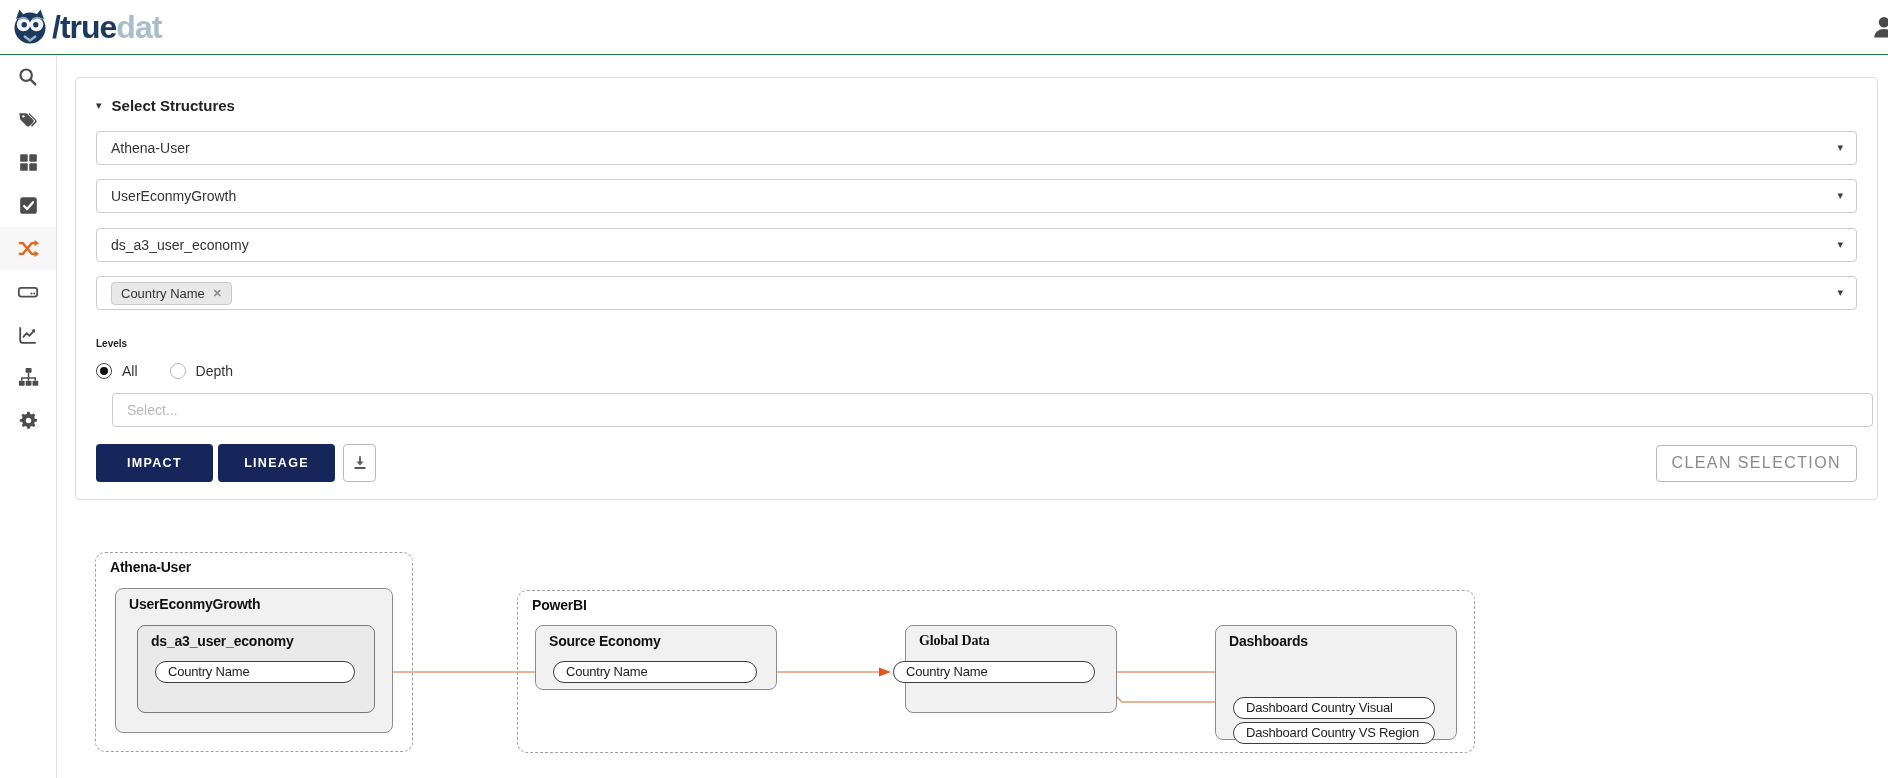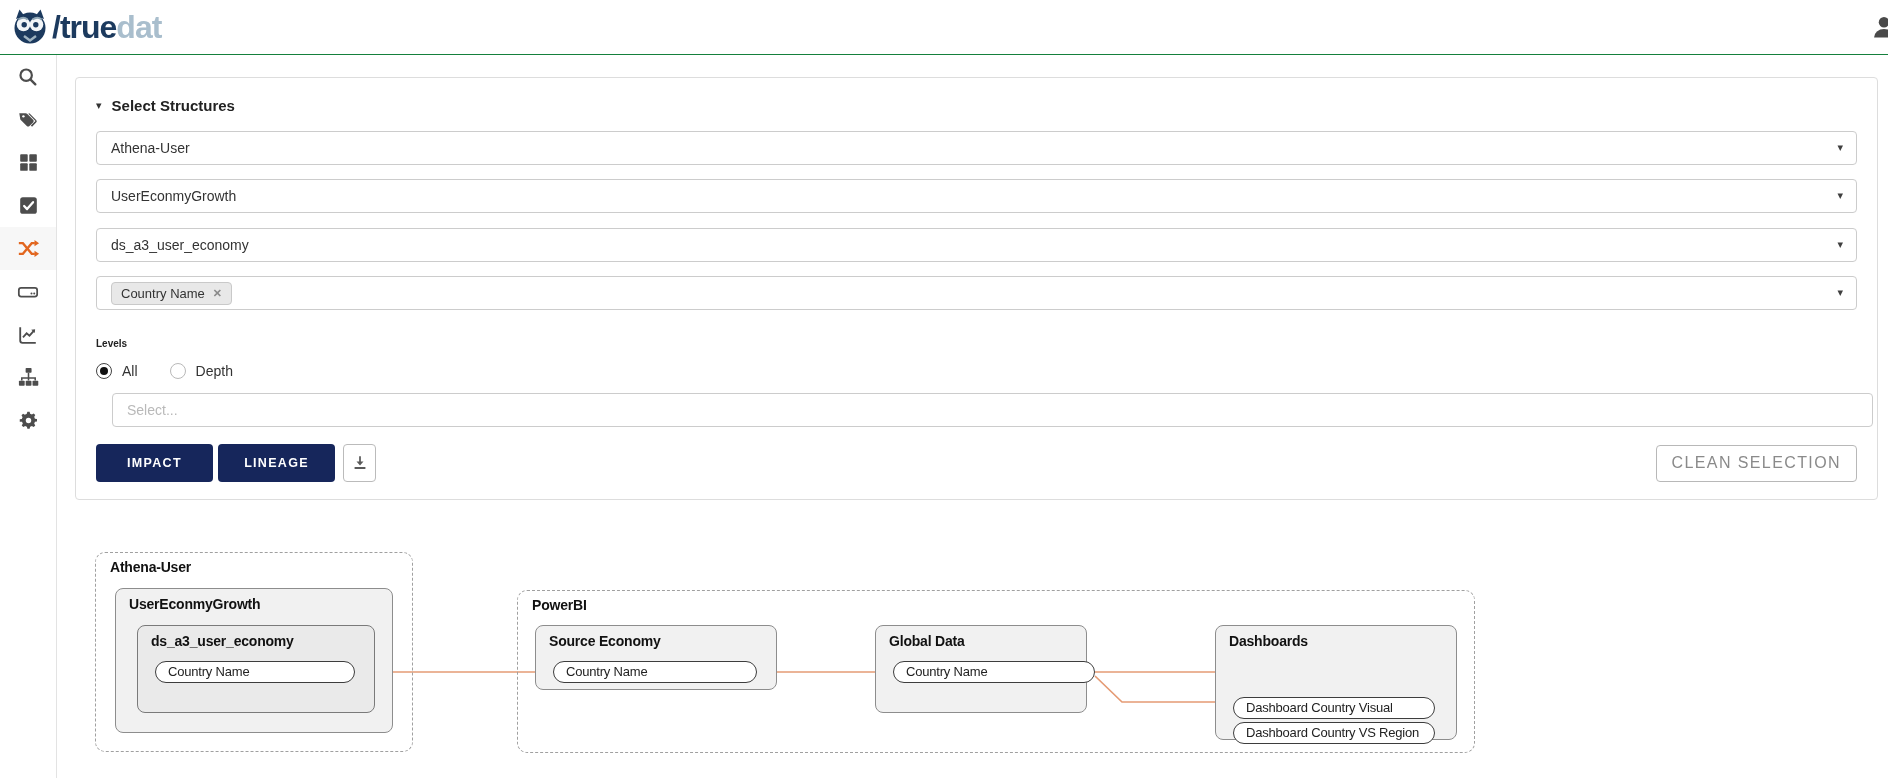--- a/index.html
+++ b/index.html
@@ -270,21 +270,21 @@
   <div class="dpill" style="left:155px; top:661px; width:200px;">Country Name</div>
 
   <div class="dgroup" style="left:517px; top:590px; width:958px; height:163px;">
     <span class="dg-label">PowerBI</span>
   </div>
   <div class="dbox" style="left:535px; top:625px; width:242px; height:65px;">
     <span class="dbox-label">Source Economy</span>
   </div>
   <div class="dpill" style="left:553px; top:661px; width:204px;">Country Name</div>
 
-  <div class="dbox" style="left:875px; top:625px; width:212px; height:88px;">
+  <div class="dbox" style="left:905px; top:625px; width:212px; height:88px;font-family:Liberation Serif, serif;">
     <span class="dbox-label">Global Data</span>
   </div>
   <div class="dpill" style="left:893px; top:661px; width:202px;">Country Name</div>
 
   <div class="dbox" style="left:1215px; top:625px; width:242px; height:115px;">
     <span class="dbox-label">Dashboards</span>
   </div>
   <div class="dpill" style="left:1233px; top:697px; width:202px;">Dashboard Country Visual</div>
   <div class="dpill" style="left:1233px; top:722px; width:202px;">Dashboard Country VS Region</div>
 </div>

